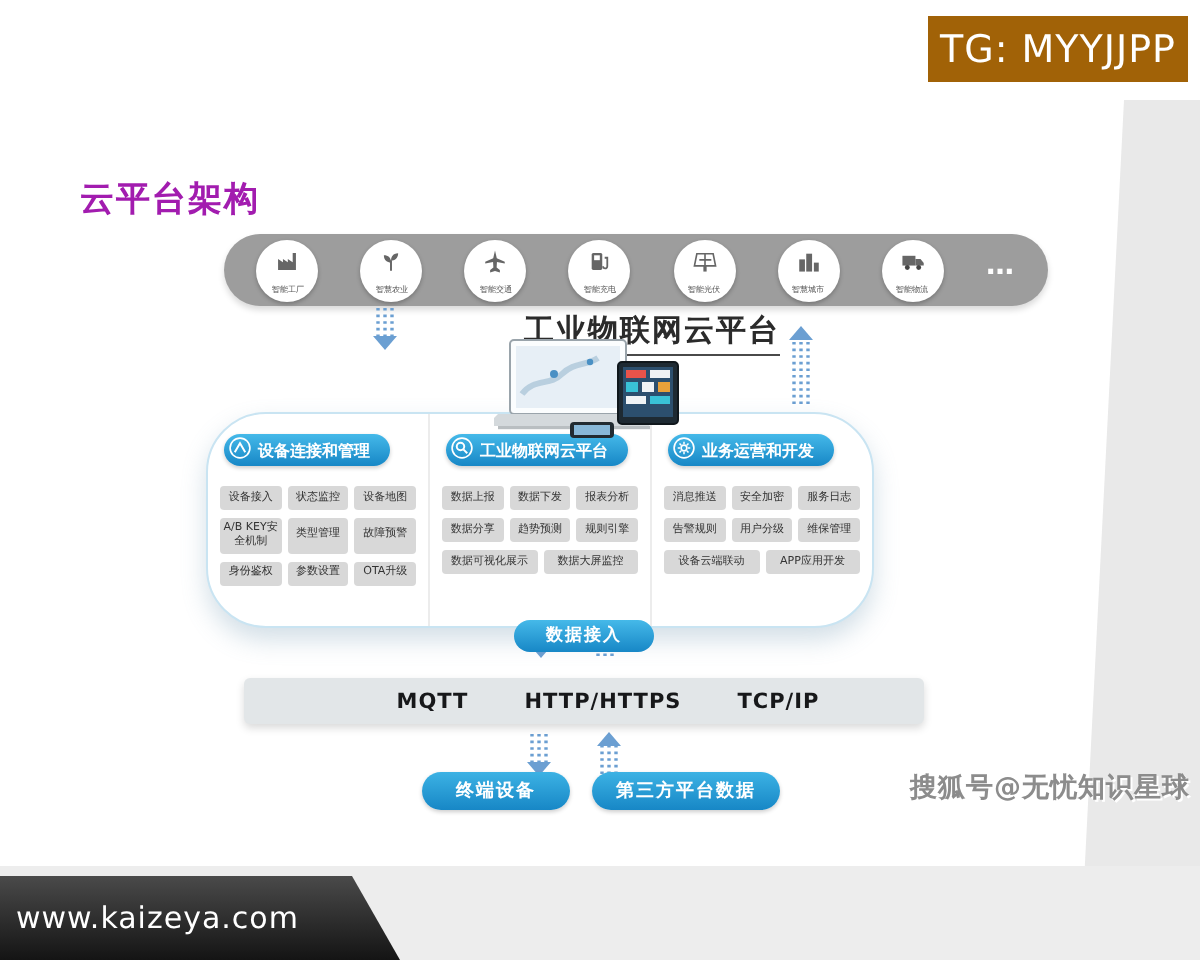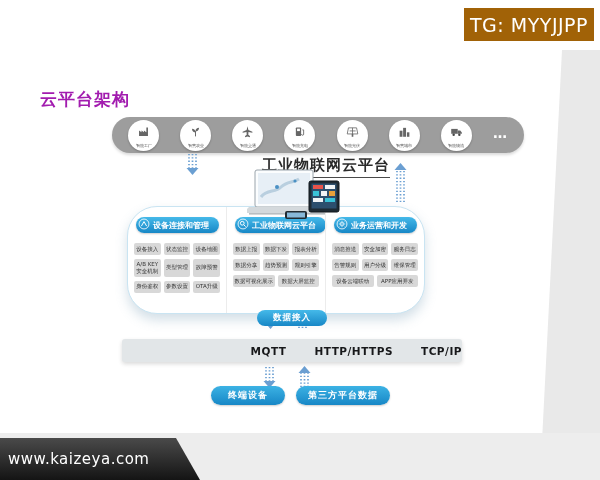--- a/index.html
+++ b/index.html
@@ -23,39 +23,39 @@
   .ind-circle svg { width:13px; height:13px; }
   .ind-label { font-size:4.5px; color:#555; margin-top:1px; white-space:nowrap; transform:scale(.9); }
   .more-dots { color:#fff; font-size:14px; font-weight:bold; letter-spacing:1px; padding-bottom:4px; }
 
   .arrow { position:absolute; display:block; line-height:0; }
 
   .platform-label { position:absolute; left:262px; top:156px; font-size:15px; font-weight:bold; color:#2b2b2b;
                     border-bottom:1.5px solid #4a4a4a; padding-bottom:2px; letter-spacing:1px; }
   .devices { position:absolute; left:247px; top:169px; z-index:3; }
 
-  .platform-panel { position:absolute; left:103px; top:206px; width:298px; height:108px; background:#fff;
+  .platform-panel { position:absolute; left:103px; top:206px; width:334px; height:108px; background:#fff;
                     border:1px solid #c9e4f2; border-radius:30px; display:flex;
-                    box-shadow:0 6px 12px rgba(110,150,175,.30); z-index:2;margin-left:24px; }
+                    box-shadow:0 6px 12px rgba(110,150,175,.30); z-index:2; }
   .col { flex:1; padding-top:8px; min-width:0; }
   .col + .col { border-left:1px solid #ececec; }
   .sec-pill { display:inline-flex; align-items:center; gap:3px; margin-left:8px; height:16px; border-radius:9px;
               background:linear-gradient(180deg,#45b9e9,#1787c6); color:#fff; font-size:8px; font-weight:bold;
               padding:0 10px 0 2px; white-space:nowrap; box-shadow:0 1px 2px rgba(0,0,0,.2); }
   .sec-pill svg { width:12px; height:12px; }
   .rows { margin-top:9px; }
   .b-row { display:flex; gap:3px; margin:0 6px 4px; }
   .b-box { flex:1; background:#d8d8d8; border-radius:2px; min-height:12px; display:flex; align-items:center;
            justify-content:center; text-align:center; font-size:5.5px; line-height:1.25; color:#333; padding:2px 1px; }
 
   .access-pill { position:absolute; left:257px; top:310px; width:70px; height:16px; border-radius:9px;
                  background:linear-gradient(180deg,#45b9e9,#1787c6); color:#fff; font-size:8.5px; font-weight:bold;
                  display:flex; align-items:center; justify-content:center; z-index:4; letter-spacing:1px; }
   .proto-bar { position:absolute; left:122px; top:339px; width:340px; height:23px; background:#e2e6e8; border-radius:3px;
-               display:flex; align-items:center; justify-content:flex-end; gap:28px; box-shadow:0 2px 4px rgba(0,0,0,.15); z-index:3;padding-left:24px; }
+               display:flex; align-items:center; justify-content:center; gap:28px; box-shadow:0 2px 4px rgba(0,0,0,.15); z-index:3;padding-left:24px; }
   .proto { font-size:10.5px; font-weight:bold; color:#17181a; letter-spacing:.5px; }
 
   .src-pill { position:absolute; top:386px; height:19px; border-radius:10px;
               background:linear-gradient(180deg,#3cb2e4,#1787c6); color:#fff; font-size:9px; font-weight:bold;
               display:flex; align-items:center; justify-content:center; box-shadow:0 1px 2px rgba(0,0,0,.2); letter-spacing:1px; }
   .src-0 { left:211px; width:74px; }
   .src-1 { left:296px; width:94px; }
 
   .watermark { position:absolute; left:455px; top:385px; font-size:13.5px; font-weight:bold; color:#8c8c8c;
                text-shadow:1px 1px 0 #fff; letter-spacing:.5px; z-index:5; }
@@ -273,18 +273,19 @@
   <span class="arrow" style="left:298px;top:366px;"><svg width="13" height="22" style="transform:rotate(180deg)">
         <line x1="3" y1="1" x2="3" y2="15" stroke="#6b9fd2" stroke-width="1.7" stroke-dasharray="1.3 2"></line>
         <line x1="6.5" y1="1" x2="6.5" y2="15" stroke="#6b9fd2" stroke-width="1.7" stroke-dasharray="1.3 2"></line>
         <line x1="10" y1="1" x2="10" y2="15" stroke="#6b9fd2" stroke-width="1.7" stroke-dasharray="1.3 2"></line>
         <polygon points="0.5,15 12.5,15 6.5,22" fill="#6b9fd2"></polygon>
       </svg></span>
 
   <div class="src-pill src-0">终端设备</div>
   <div class="src-pill src-1">第三方平台数据</div>
 
+  <div class="watermark">搜狐号@无忧知识星球</div>
 
   <div class="site-bar">
     <span>www.kaizeya.com</span>
   </div>
 
 </div>
 
 </body></html>

